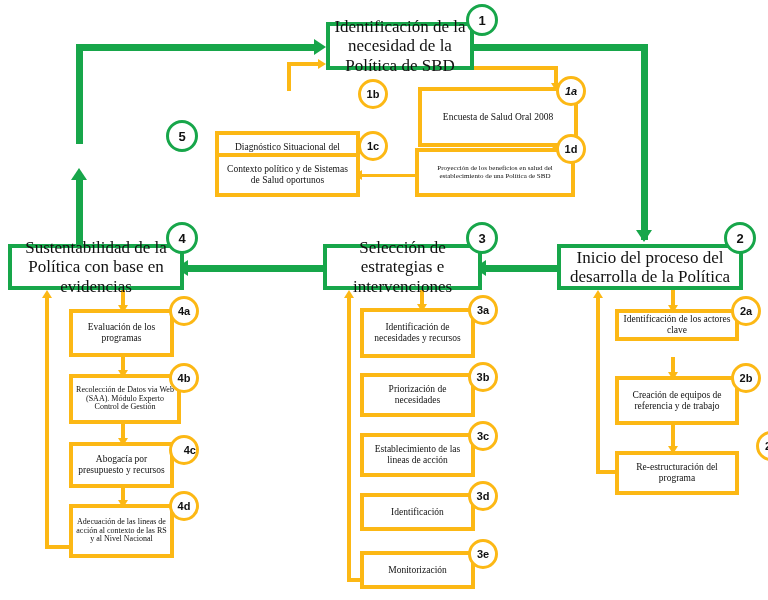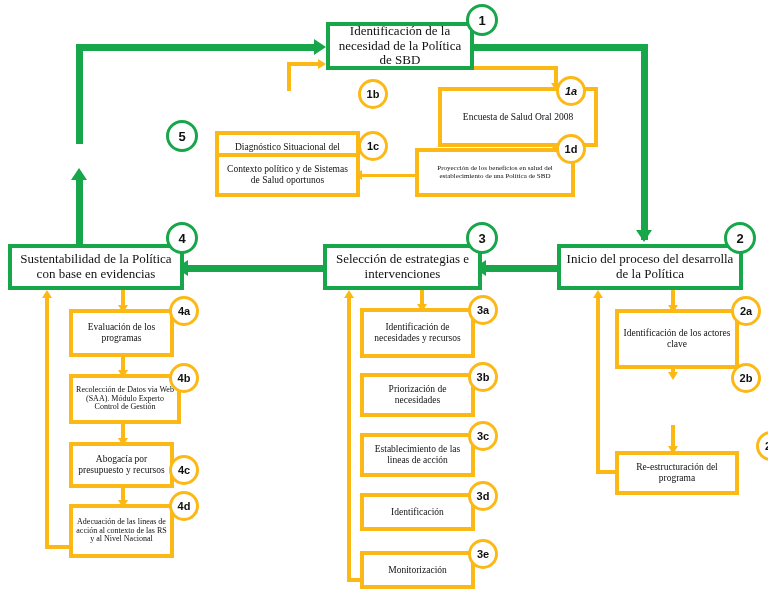--- a/index.html
+++ b/index.html
@@ -18,21 +18,21 @@
     text-align:center;
     color:#111111;
     line-height:1.12;
     z-index:5;
   }
   .node span{display:block;padding:0 3px;}
 
   .green{border:4px solid #17a64a;}
   .yellow{border:4px solid #fcb815;}
 
-  .n-main{font-size:13px;}
+  .n-main{font-size:17px;}
   .n-sub{font-size:9.5px;}
   .n-sub-sm{font-size:8px;}
   .n-sub-xs{font-size:7px;}
 
   
   .badge{
     position:absolute;
     box-sizing:border-box;
     border-radius:50%;
     background:#ffffff;
@@ -148,21 +148,21 @@
     <span>1</span>
   </div>
 
   <div class="node yellow n-sub" style="left:215px;top:91px;width:145px;height:44px;margin-top:40px;">
     <span>Diagnóstico Situacional del programa 2009</span>
   </div>
   <div class="badge yellow small" style="left:358px;top:79px;">
     <span>1b</span>
   </div>
 
-  <div class="node yellow n-sub" style="left:438px;top:87px;width:160px;height:60px;">
+  <div class="node yellow n-sub" style="left:418px;top:87px;width:160px;height:60px;">
     <span>Encuesta de Salud Oral 2008</span>
   </div>
   <div class="badge yellow small" style="left:556px;top:76px;font-style:italic;">
     <span>1a</span>
   </div>
 
   <div class="node yellow n-sub" style="left:215px;top:153px;width:145px;height:44px;">
     <span>Contexto político y de Sistemas de Salud oportunos</span>
   </div>
   <div class="badge yellow small" style="left:358px;top:131px;">
@@ -211,21 +211,21 @@
   <div class="node yellow n-sub-sm" style="left:69px;top:374px;width:112px;height:50px;">
     <span>Recolección de Datos via Web (SAA). Módulo Experto Control de Gestión</span>
   </div>
   <div class="badge yellow small" style="left:169px;top:363px;text-align:center;">
     <span>4b</span>
   </div>
 
   <div class="node yellow n-sub" style="left:69px;top:442px;width:105px;height:46px;">
     <span>Abogacía por presupuesto y recursos</span>
   </div>
-  <div class="badge yellow small" style="left:169px;top:455px;">
+  <div class="badge yellow small" style="left:169px;top:435px;justify-content:flex-end;">
     <span>4c</span>
   </div>
 
   <div class="node yellow n-sub-sm" style="left:69px;top:504px;width:105px;height:54px;">
     <span>Adecuación de las lineas de acción al contexto de las RS y al Nivel Nacional</span>
   </div>
   <div class="badge yellow small" style="left:169px;top:491px;">
     <span>4d</span>
   </div>
 
@@ -257,27 +257,30 @@
     <span>3d</span>
   </div>
 
   <div class="node yellow n-sub" style="left:360px;top:551px;width:115px;height:38px;">
     <span>Monitorización</span>
   </div>
   <div class="badge yellow small" style="left:468px;top:539px;">
     <span>3e</span>
   </div>
 
-  <div class="node yellow n-sub" style="left:615px;top:309px;width:124px;height:60px;">
+  <div class="node yellow n-sub" style="left:615px;top:309px;width:124px;height:32px;">
     <span>Identificación de los actores clave</span>
   </div>
   <div class="badge yellow small" style="left:731px;top:296px;">
     <span>2a</span>
   </div>
 
+  <div class="node yellow n-sub" style="left:615px;top:376px;width:124px;height:49px;">
+    <span>Creación de equipos de referencia y de trabajo</span>
+  </div>
   <div class="badge yellow small" style="left:731px;top:363px;">
     <span>2b</span>
   </div>
 
   <div class="node yellow n-sub" style="left:615px;top:451px;width:124px;height:44px;">
     <span>Re-estructuración del programa</span>
   </div>
   <div class="badge yellow small" style="left:756px;top:431px;align-items:center;">
     <span>2c</span>
   </div>

